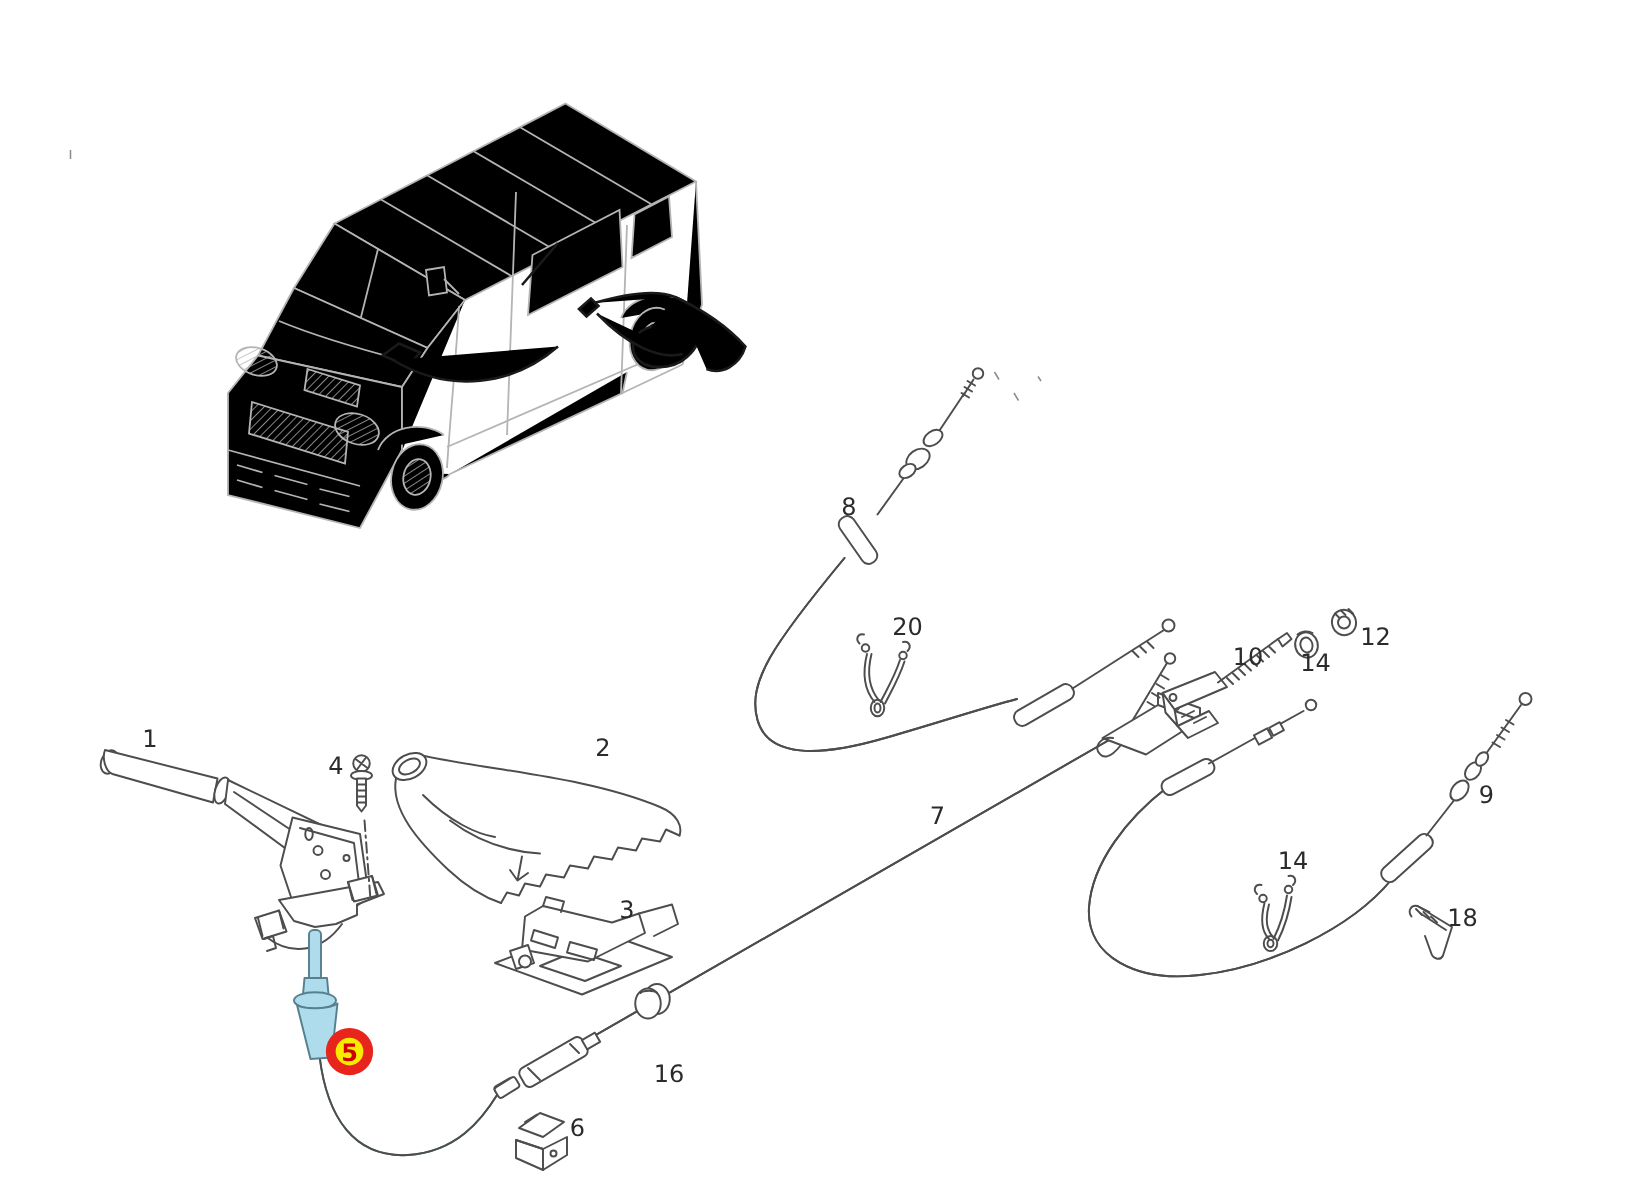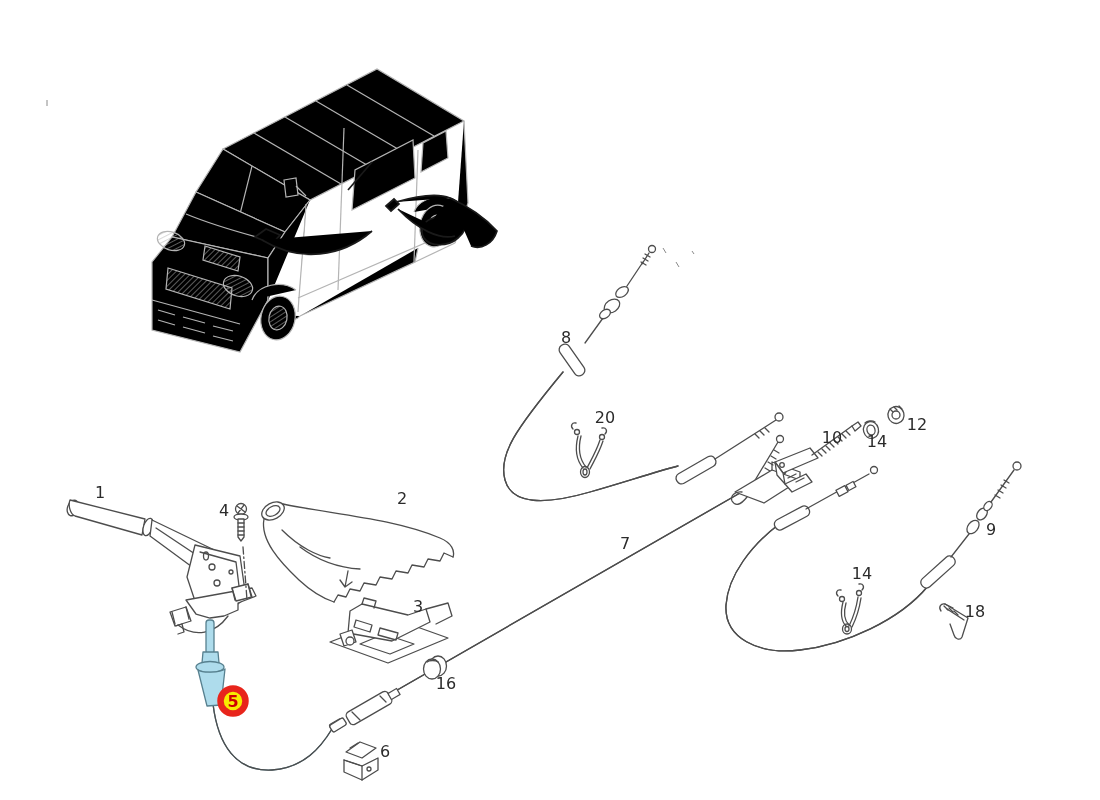--- a/index.html
+++ b/index.html
@@ -315,15 +315,15 @@
 <div class="part-num" style="left:385px;top:752px">6</div>
 <div class="part-num" style="left:625px;top:544px">7</div>
 <div class="part-num" style="left:566px;top:338px">8</div>
 <div class="part-num" style="left:991px;top:530px">9</div>
 <div class="part-num" style="left:832px;top:438px">10</div>
 <div class="part-num" style="left:877px;top:442px">14</div>
 <div class="part-num" style="left:917px;top:425px">12</div>
 <div class="part-num" style="left:605px;top:418px">20</div>
 <div class="part-num" style="left:862px;top:574px">14</div>
 <div class="part-num" style="left:975px;top:612px">18</div>
-<div class="part-num" style="left:446px;top:684px">16</div>
+<div class="part-num" style="left:446px;top:716px">16</div>
 
 </div>
 
 </body></html>

